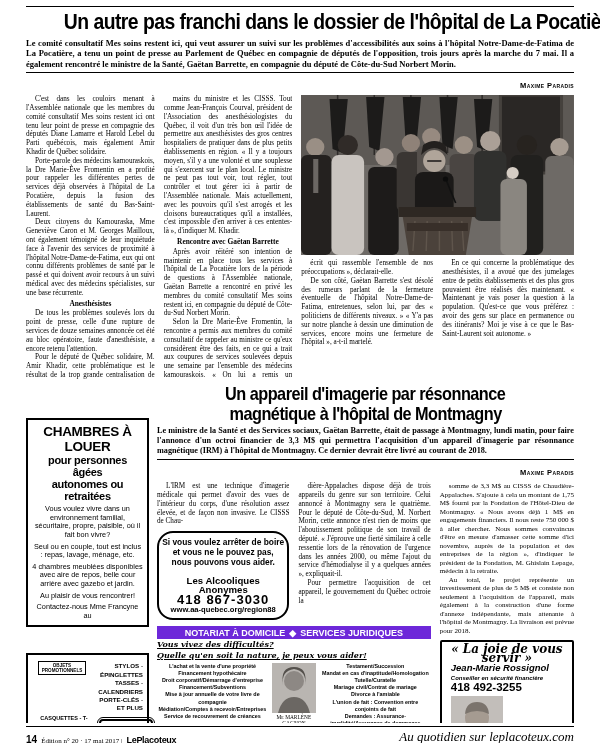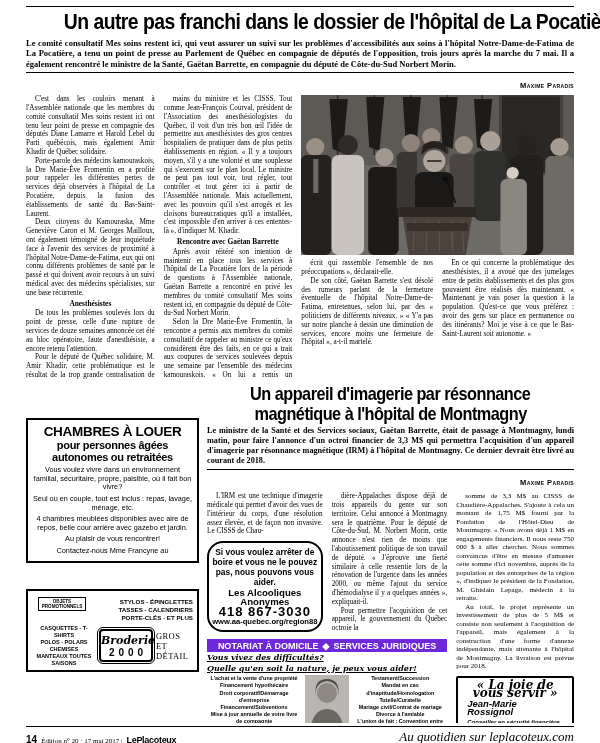--- a/index.html
+++ b/index.html
@@ -20,21 +20,21 @@
 
   .body1 { display:flex; gap:9px; margin-top:3px; height:284px; overflow:hidden; }
   .ncol { flex:1; font-size:7.2px; line-height:8.8px; text-align:justify; overflow:hidden; }
   .ncol p { text-indent:9px; }
   .subhead { text-align:center; font-weight:bold; text-indent:0 !important; margin:2px 0 1px; font-size:7.4px; }
   .photowrap { flex:2.12; display:flex; flex-direction:column; gap:4px; min-width:0; }
   .pressphoto { width:100%; height:160px; display:block; background:#777; }
   .twocol { display:flex; gap:9px; flex:1; min-height:0; }
 
   .bottomzone { display:flex; gap:8px; margin-top:5px; height:352px; overflow:hidden; }
-  .leftrail { width:173px; flex:none; }
+  .leftrail { width:123px; flex:none; }
   .rightmain { flex:1; min-width:0; }
 
   .adbox { border:2px solid #000; background:#fff; }
 
   
   .chambres { margin-top:34px; padding:4px 4px 5px; text-align:center; font-family:"Liberation Sans",sans-serif; }
   .chambres .t1 { font-size:13.5px; font-weight:bold; letter-spacing:-.3px; }
   .chambres .t2 { font-size:11px; font-weight:bold; letter-spacing:-.3px; }
   .chambres p { font-size:7.3px; line-height:8.6px; margin-top:3px; }
   .chambres .phone { font-size:13.5px; font-weight:bold; margin-top:2px; letter-spacing:.5px; }
@@ -62,21 +62,21 @@
   .lead2 { font-weight:bold; font-size:8.2px; line-height:10px; text-align:justify; margin-top:2px; }
   .body2 { display:flex; gap:9px; margin-top:3px; }
   .lefttwo { flex:2.04; min-width:0; }
   .twocols { display:flex; gap:9px; }
   .colC { flex:1; min-width:0; font-size:7px; line-height:8.5px; text-align:justify; }
   .colC p { text-indent:9px; }
 
   
   .aa { margin-top:5px; padding:4px 3px; text-align:center; font-family:"Liberation Sans",sans-serif; font-weight:bold;border-radius:16px; }
   .aa .l1 { font-size:8.4px; line-height:10px; }
-  .aa .nm { font-size:9.6px; margin-top:2px; }
+  .aa .nm { font-size:9.6px; margin-top:10px; }
   .aa .ph { font-size:13px; margin-top:1px; letter-spacing:1px; }
   .aa .url { font-size:7.6px; margin-top:1px; }
 
   
   .notariat { margin-top:6px; }
   .not-header { background:#6d28d9; color:#fff; display:flex; justify-content:center; align-items:center; gap:4px;
                 font-family:"Liberation Sans",sans-serif; font-weight:bold; font-size:9px; padding:2px 0 1px; }
   .not-q { text-align:left; font-family:"DejaVu Serif",serif; font-style:italic; font-weight:bold; font-size:8px; line-height:9.6px; margin-top:1px;text-decoration:underline; }
   .not-cols { display:flex; gap:3px; margin-top:2px; align-items:flex-start; }
   .not-list { flex:1; font-family:"Liberation Sans",sans-serif; font-weight:bold; font-size:5.4px; line-height:7.2px; text-align:center; }

